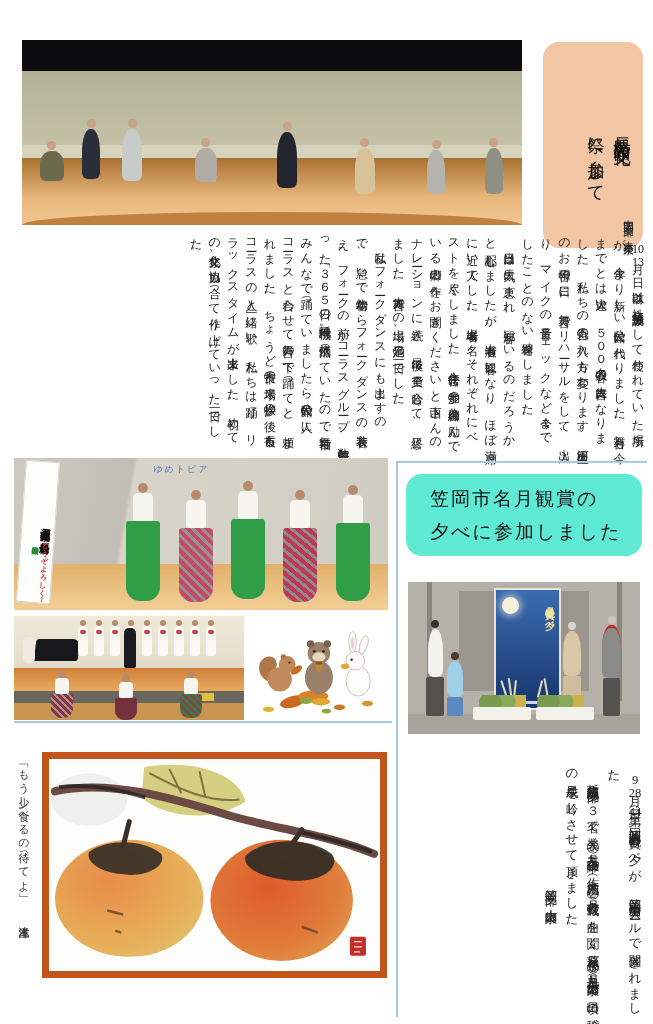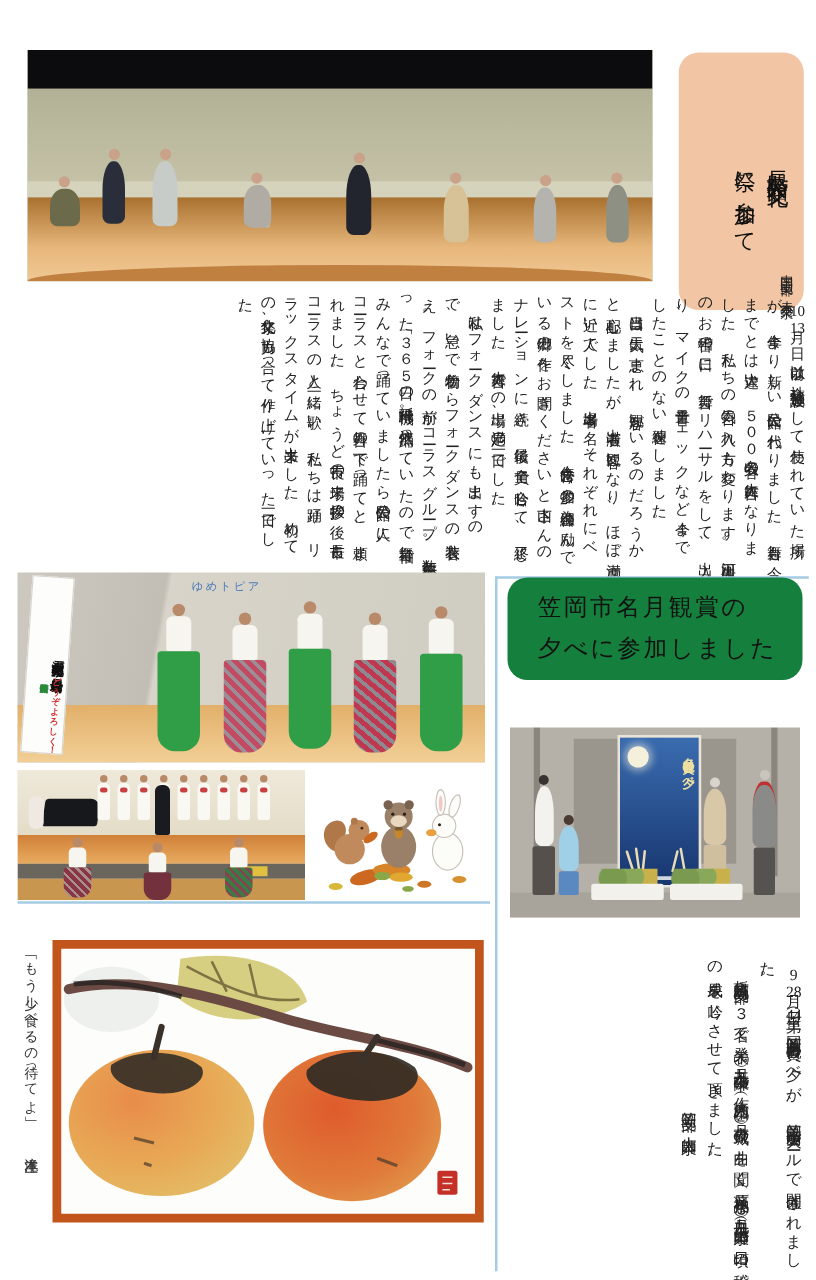--- a/index.html
+++ b/index.html
@@ -78,21 +78,21 @@
   
   .animals{position:absolute;left:248px;top:622px;width:140px;height:96px;}
 
   
   .persim-cap{position:absolute;left:16px;top:760px;height:215px;font-size:11px;letter-spacing:1px;color:#333;}
   .persim-cap .artist{margin-top:26px;}
   .persim{position:absolute;left:42px;top:752px;width:345px;height:226px;background:#fdfdfb;
           border:7px solid #c2551c;box-sizing:border-box;}
 
   
-  .ttl2{position:absolute;left:406px;top:462px;width:236px;height:82px;background:#15803d;border-radius:16px;
+  .ttl2{position:absolute;left:406px;top:474px;width:236px;height:82px;background:#5eead4;border-radius:16px;
         display:flex;align-items:center;box-sizing:border-box;padding-left:24px;}
   .ttl2 .t{font-size:19px;letter-spacing:2px;line-height:1.75;color:#111;}
 
   .moon{position:absolute;left:408px;top:582px;width:232px;height:152px;overflow:hidden;background:#b5b0a8;}
   .mn-door{position:absolute;top:0;width:5px;height:78%;background:#8a857d;}
   .mn-glass{position:absolute;left:22%;top:6%;width:56%;height:66%;background:#9a958d;}
   .mn-pave{position:absolute;left:0;bottom:0;width:100%;height:13%;background:#a8a49c;}
   .poster{position:absolute;left:37%;top:4%;width:29%;height:80%;background:linear-gradient(#3a6cb0,#17356e);
           border:2px solid #e8e4da;box-sizing:border-box;}
   .pstr-moon{position:absolute;left:10%;top:6%;width:17px;height:17px;border-radius:50%;background:#f4f0dc;box-shadow:0 0 6px 3px rgba(244,240,220,.5);}

